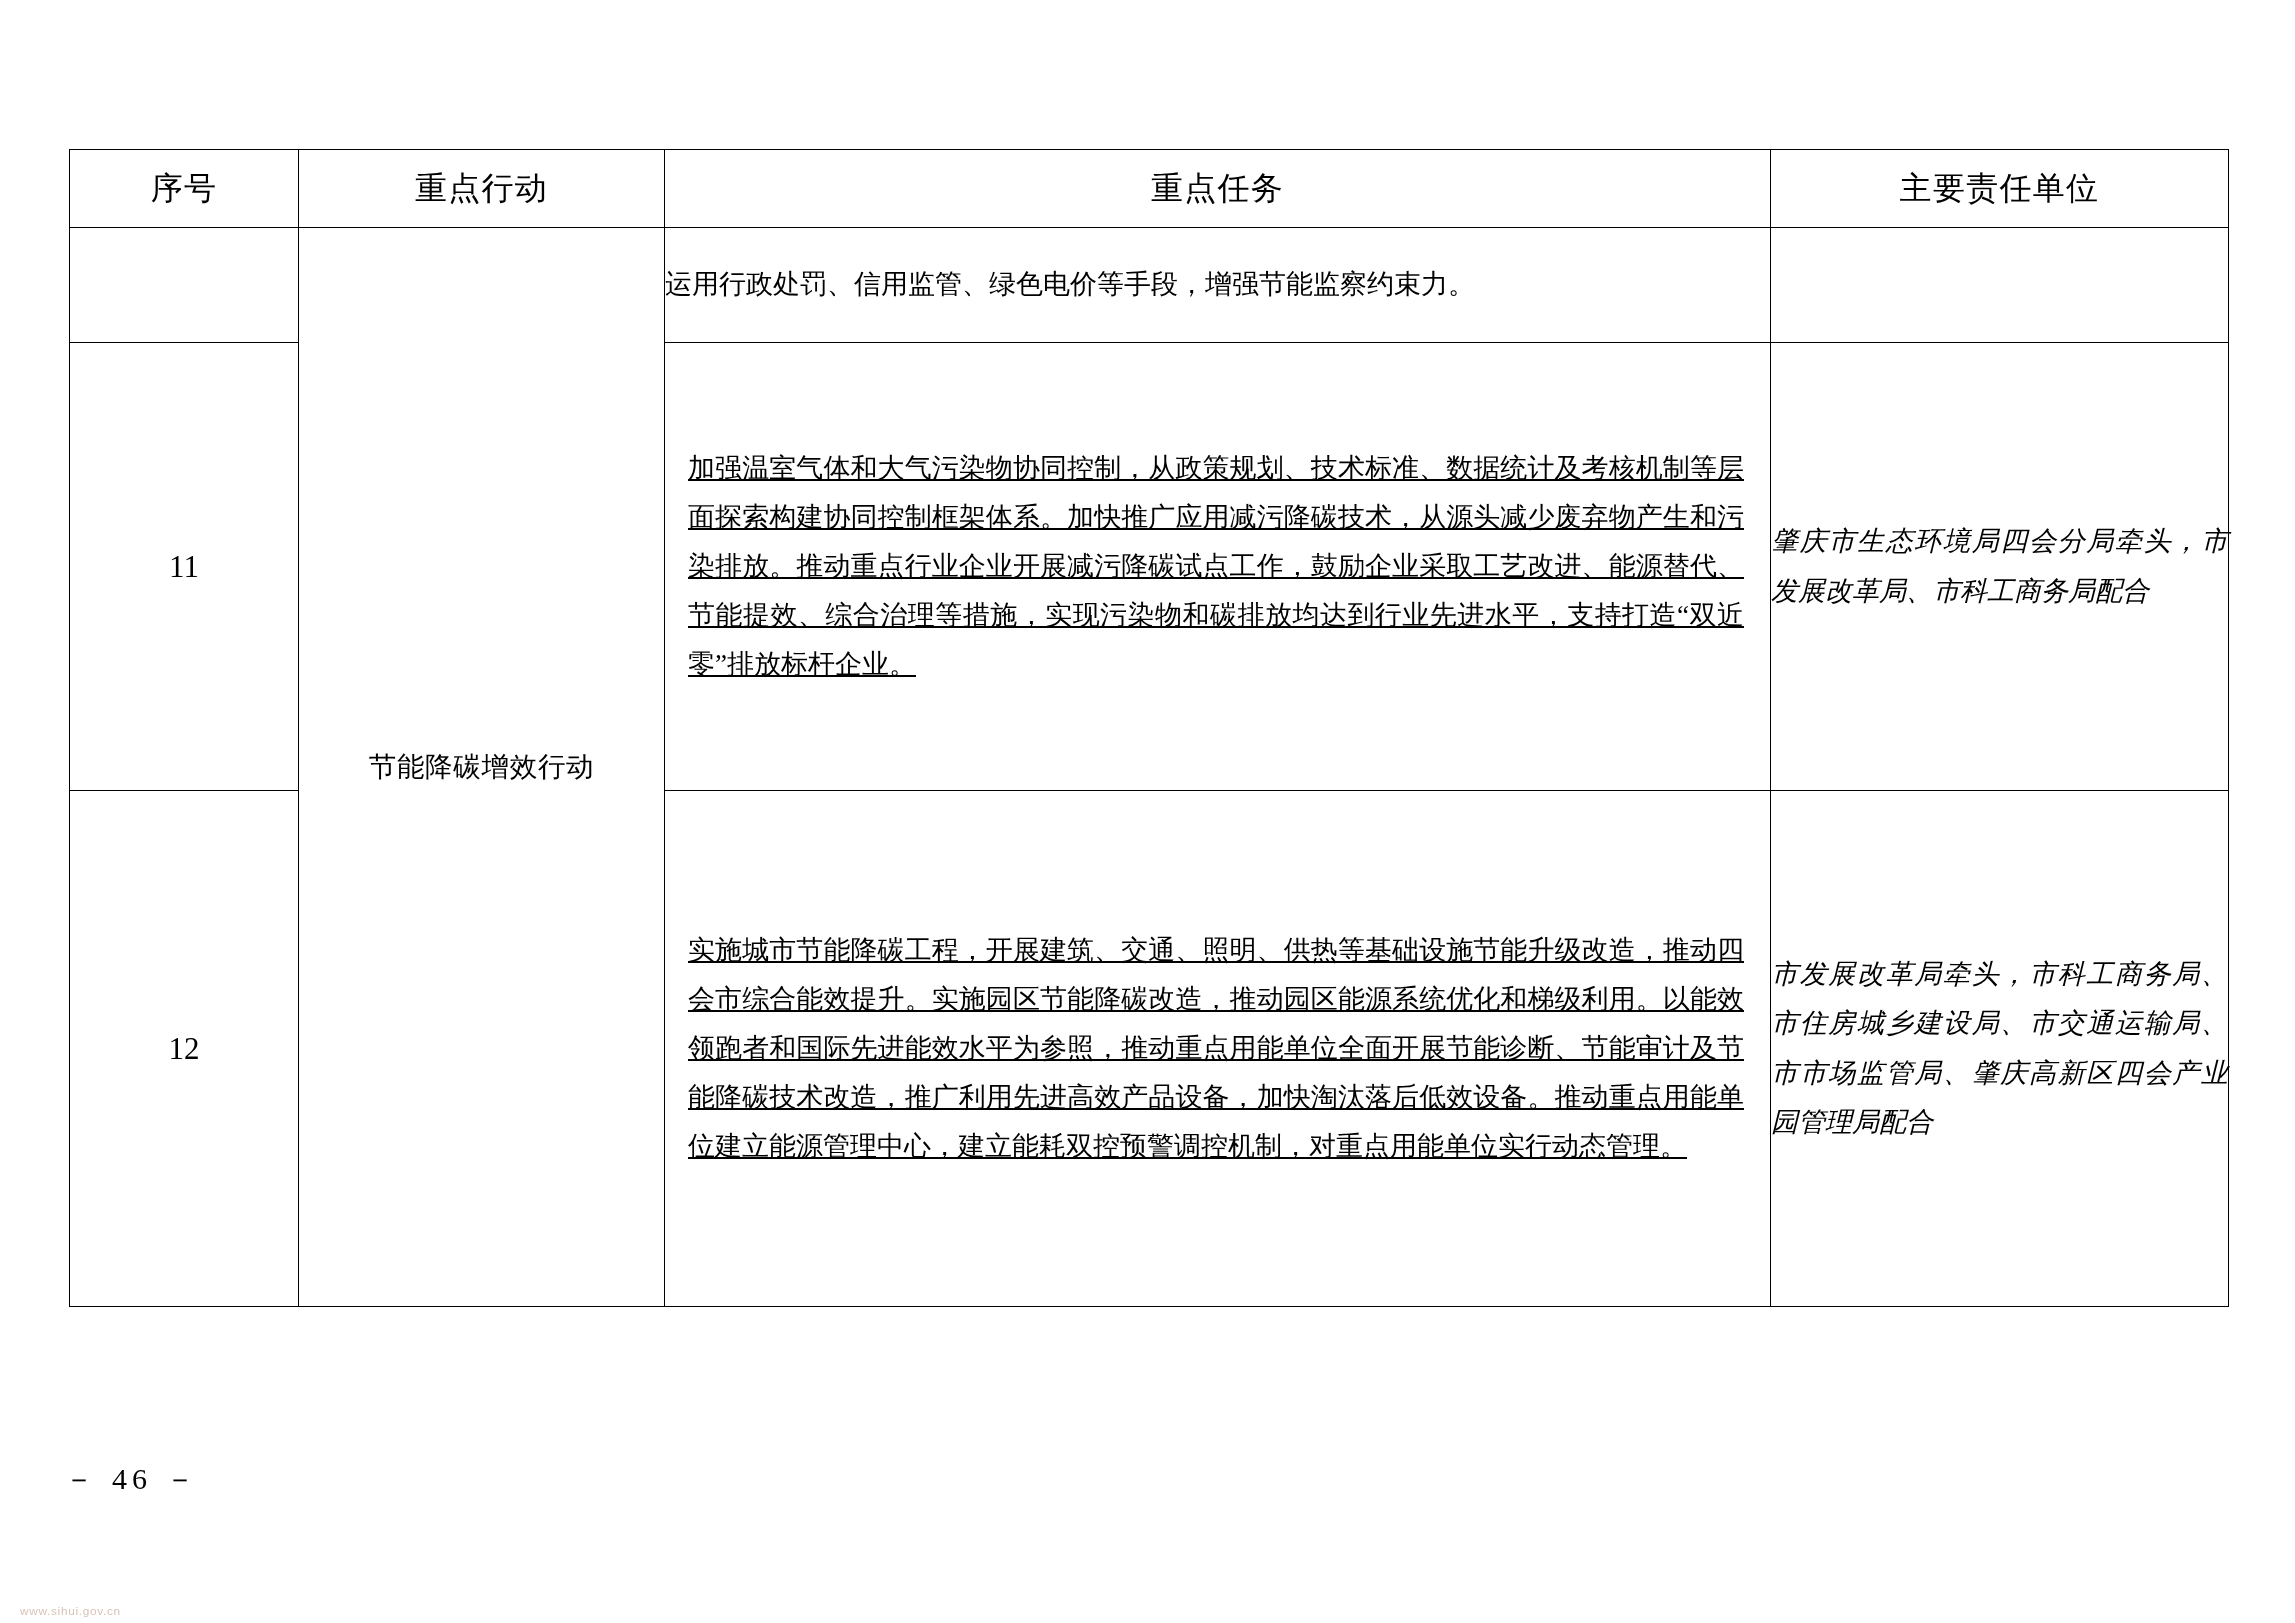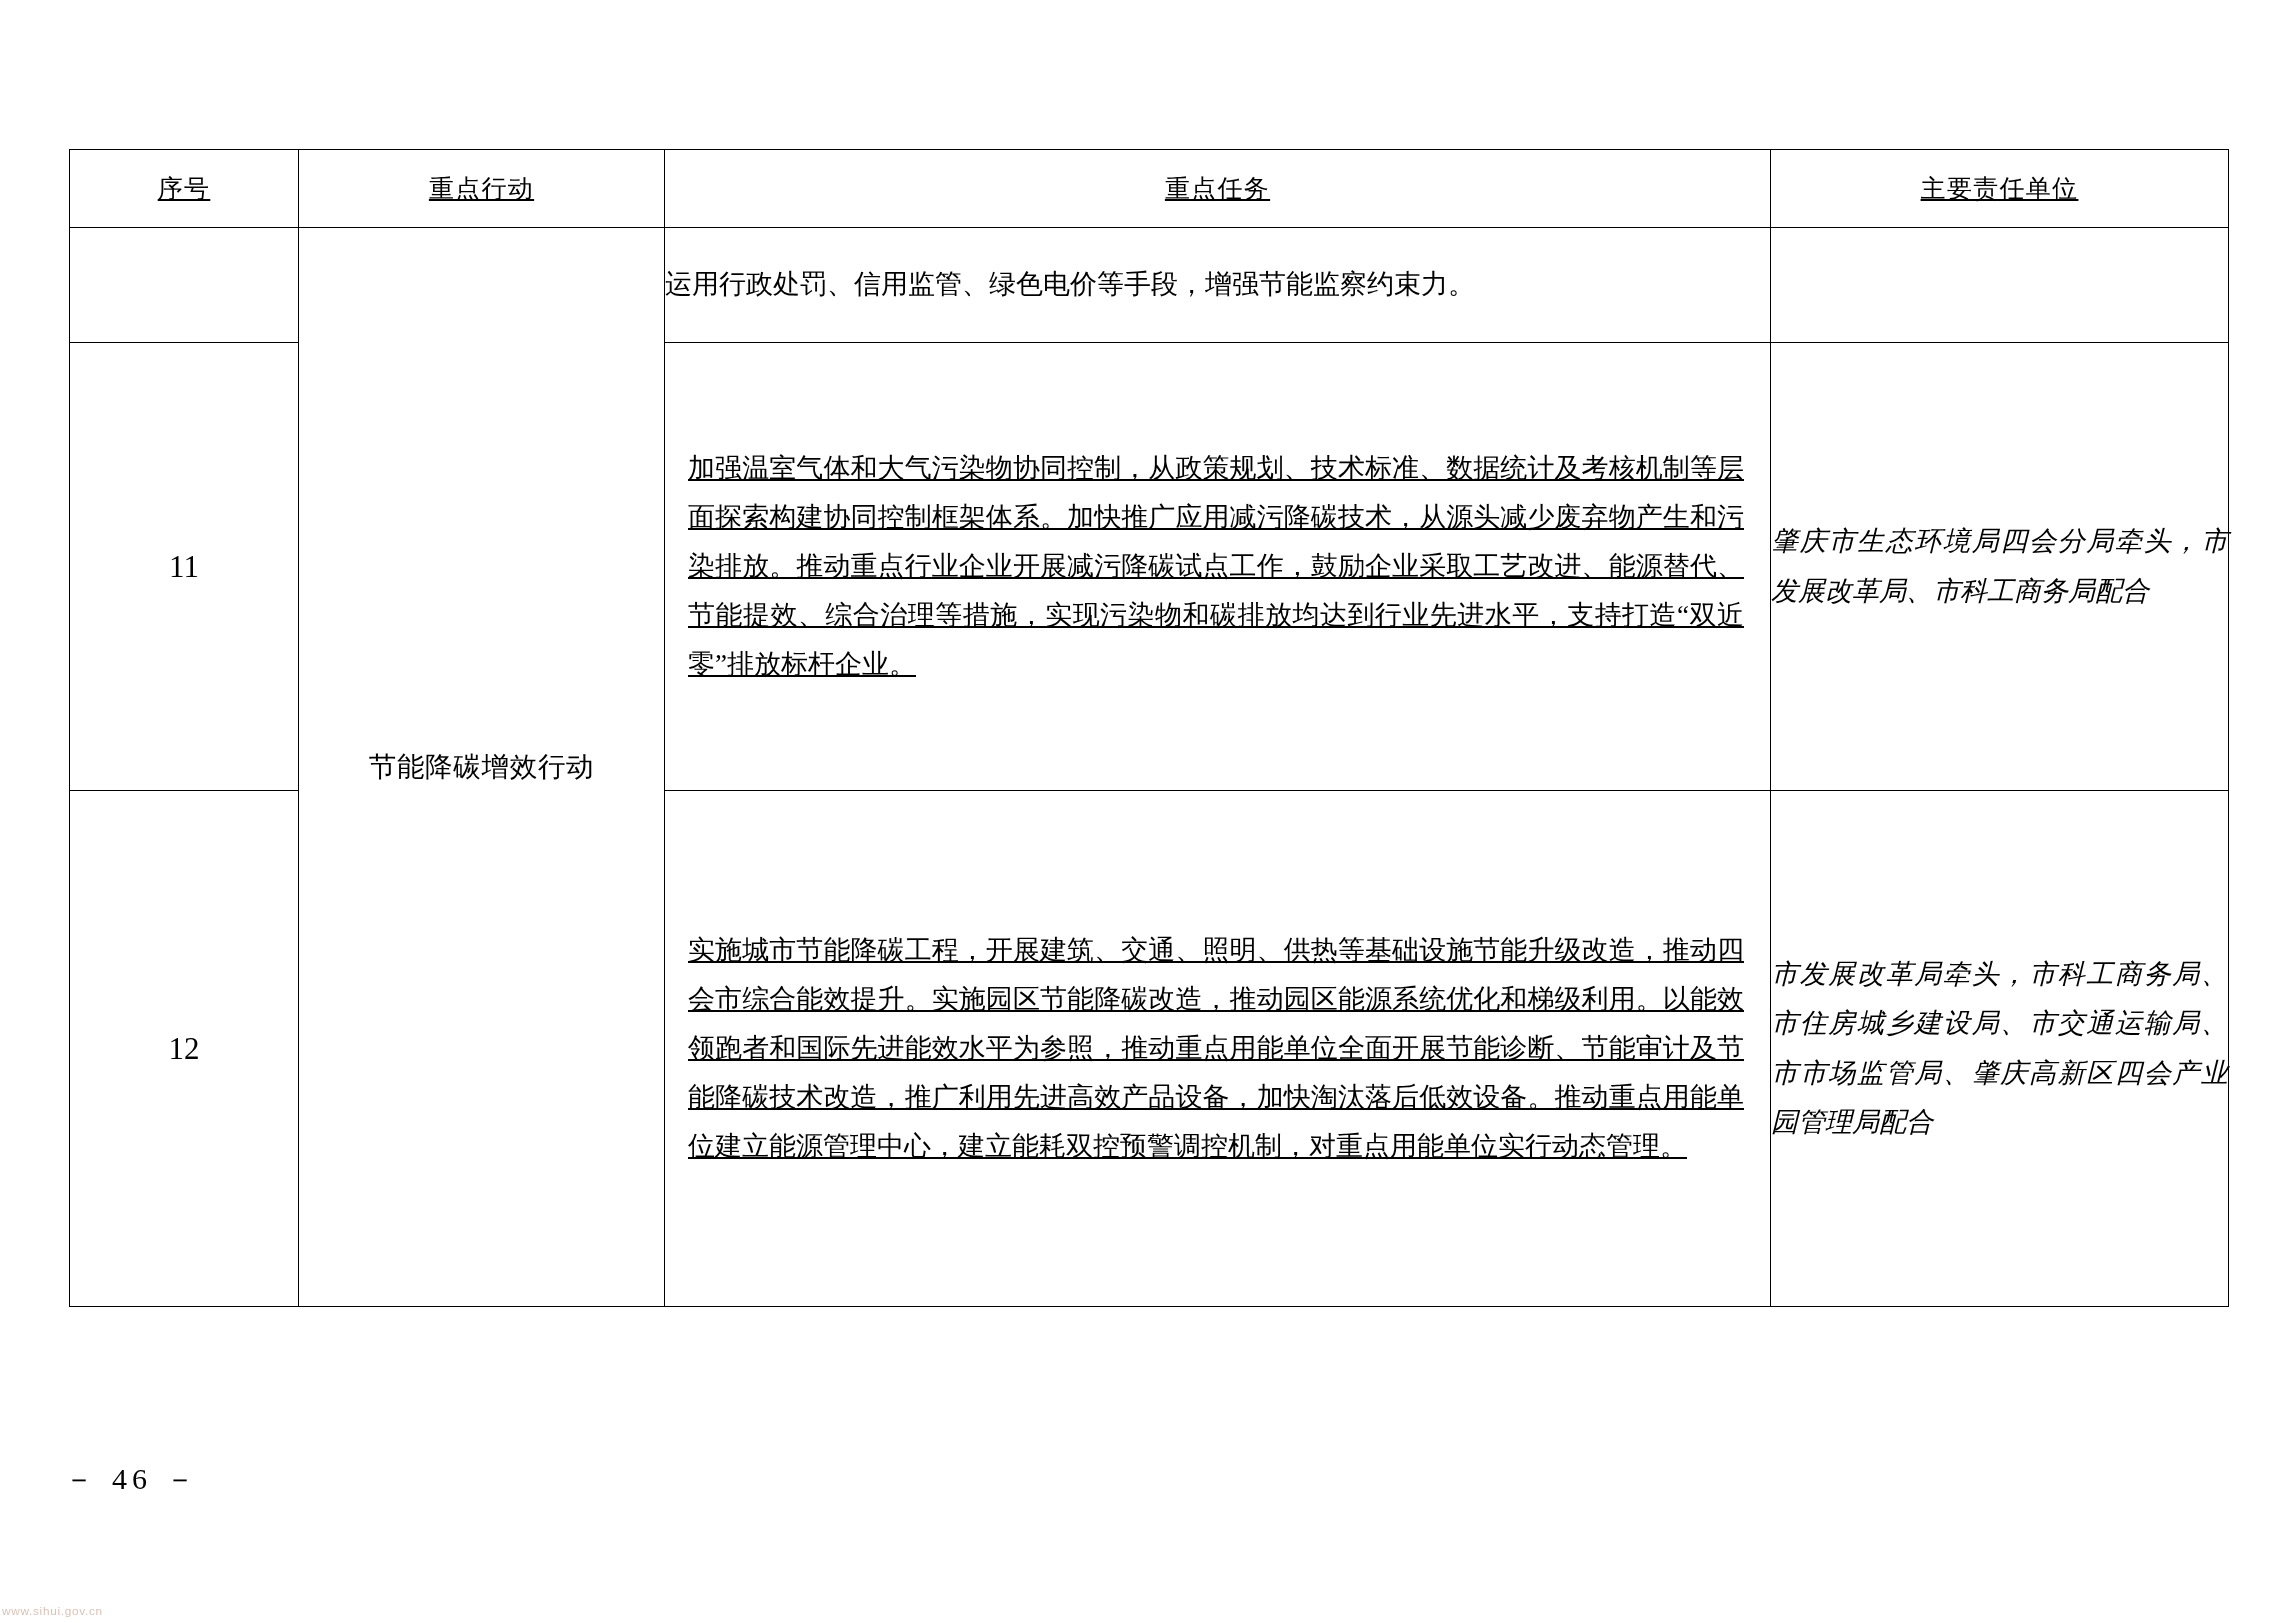--- a/index.html
+++ b/index.html
@@ -36,25 +36,24 @@
     font-weight: normal;
   }
   
   col.c-seq   { width: 229px; }
   col.c-act   { width: 366px; }
   col.c-task  { width: 1106px; }
   col.c-unit  { width: 458px; }
 
   .hdr-cell {
     text-align: center;
-    font-size: 25px;
+    font-size: 32px;
     letter-spacing: 1.3px;
     height: 77px;
     line-height: 77px;
-    text-decoration: underline;
   }
   .seq-cell {
     text-align: center;
     font-size: 31px;
   }
   .act-cell {
     text-align: center;
     font-size: 27.5px;
     letter-spacing: 0.7px;
     line-height: 1.7;
@@ -85,21 +84,21 @@
 
   .page-number {
     position: absolute;
     left: 64px;
     top: 1459px;
     font-size: 30px;
     letter-spacing: 5.2px;
   }
   .watermark {
     position: absolute;
-    left: 2px;
+    left: 20px;
     top: 1604px;
     font-size: 11.8px;
     color: #d9c2b6;
     letter-spacing: 0.7px;
     font-family: "Liberation Sans", sans-serif;
   }
 </style>
 </head>
 <body>
 

